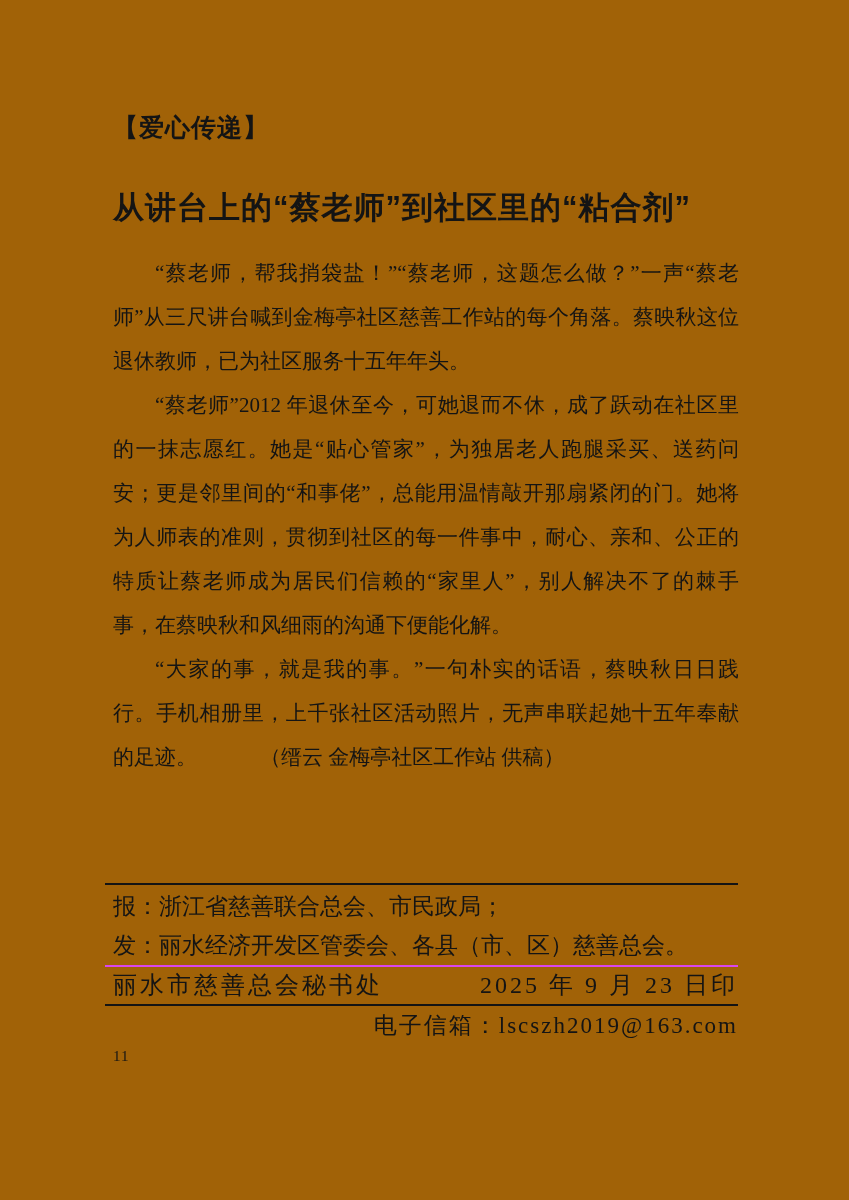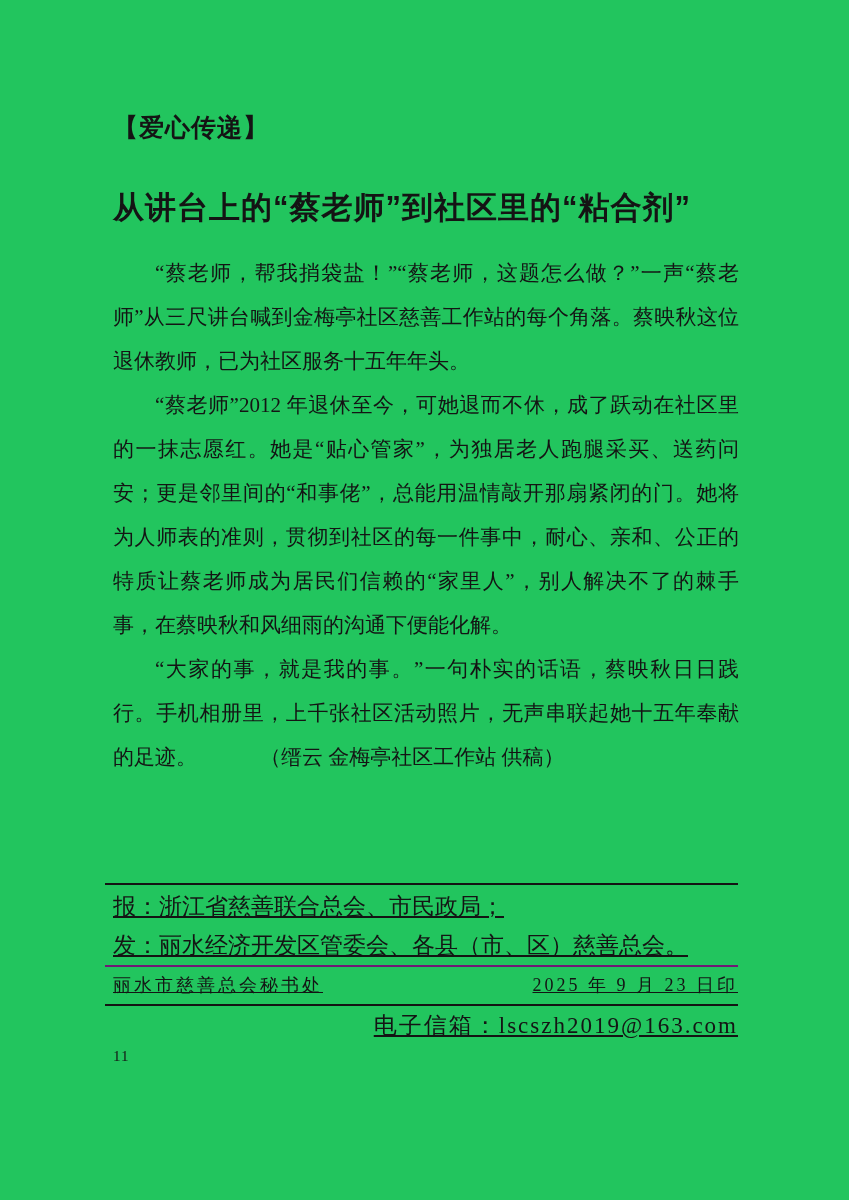--- a/index.html
+++ b/index.html
@@ -5,21 +5,21 @@
   html, body {
     margin: 0;
     padding: 0;
     background: #e8e8e8;
   }
   .page {
     position: relative;
     width: 849px;
     height: 1200px;
     margin: 0 auto;
-    background: #22c55e;
+    background: #a16207;
     color: #141414;
     font-family: "Liberation Serif", "DejaVu Serif", serif;
     overflow: hidden;
     box-sizing: border-box;
   }
   .content {
     padding: 112px 110px 0 113px;
   }
   .section-tag {
     font-family: "Liberation Sans", "DejaVu Sans", sans-serif;
@@ -45,37 +45,36 @@
     font-size: 21px;
     line-height: 44px;
     text-align: justify;
     text-indent: 2em;
   }
   .footer {
     margin-top: 104px;
     margin-left: -8px;
     width: 633px;
     border-top: 2px solid #141414;
-    text-decoration: underline;
   }
   .dist-block {
     padding: 2px 0 0 0;
   }
   .dist-line {
     font-size: 23px;
     line-height: 39px;
     padding-left: 8px;
   }
   .sec-row {
     display: flex;
     justify-content: space-between;
     align-items: center;
-    border-top: 2px solid #701a75;
+    border-top: 2px solid #d946ef;
     border-bottom: 2px solid #141414;
-    font-size: 18px;
+    font-size: 24px;
     line-height: 37px;
     letter-spacing: 3px;
     padding-left: 8px;
     gap: 42px;
   }
   .email-row {
     text-align: right;
     font-size: 23px;
     line-height: 40px;
     letter-spacing: 2px;

